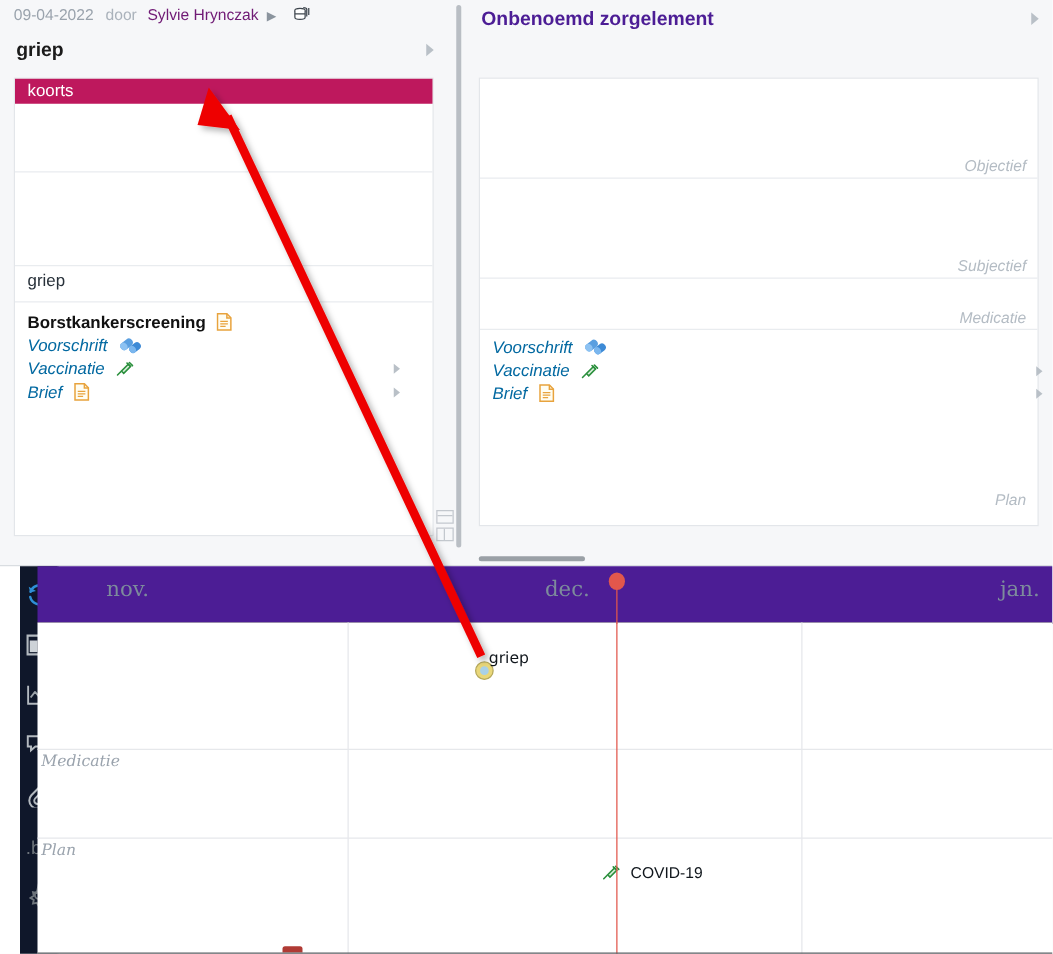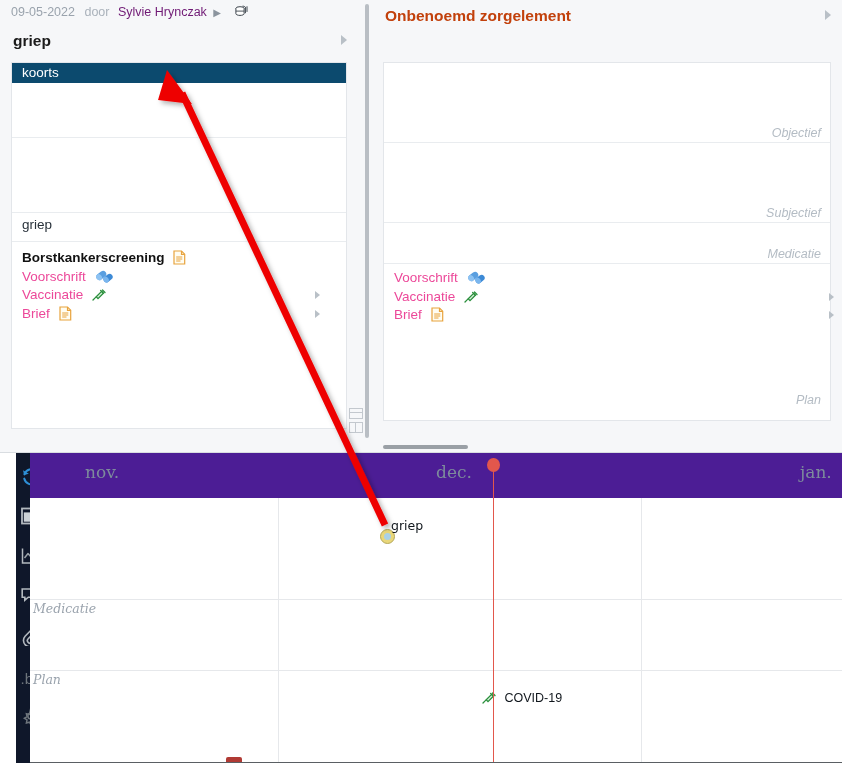--- a/index.html
+++ b/index.html
@@ -28,61 +28,61 @@
   .rec-meta .who  { color:#701a75; margin-left:5px;}
   .rec-meta .tri  { color:#8b949e; font-size:10px; margin-left:3px;}
   .stack-icon { display:inline-block; vertical-align:-3px; margin-left:9px; }
 
   .rec-title {
     height:31px; line-height:31px;
     font-size:15.5px; font-weight:bold;
     padding-left:13px; position:relative;
   }
   .rec-title.dark  { color:#1b1b1b; }
-  .rec-title.muted { color:#c2410c; }
+  .rec-title.muted { color:#4c1d95; }
   .rec-title .arrow-right {
     position:absolute; right:11px; top:10px;
     width:0;height:0;border-left:6px solid #b9c0c7;
     border-top:5px solid transparent;border-bottom:5px solid transparent;
   }
 
   .card {
     position:absolute; left:11px; right:11px;
     background:#ffffff; border:1px solid #e3e6ea;
     box-sizing:border-box;
   }
   .panel-left  .card { top:62px; bottom:23px; }
   .panel-right .card { top:62px; bottom:31px; }
 
   .row { box-sizing:border-box; position:relative; }
   .row-sep { border-bottom:1px solid #e9ecef; }
 
   .row-selected {
-    background:#0c4a6e; color:#ffffff;
+    background:#be185d; color:#ffffff;
     height:20px; line-height:20px; font-size:13.5px;
     padding-left:10px;
   }
   .row-plain {
     height:20px; line-height:20px; font-size:13.5px;
     padding-left:10px; color:#28313a;
   }
   .row-blank { }
 
   .soap-label {
     position:absolute; right:9px; bottom:2px;
     font-style:italic; font-size:12.5px; color:#b4bcc4;
   }
 
   .item-list { padding:7px 0 0 10px; }
   .item {
     font-size:13.5px; line-height:18.5px; position:relative;
     white-space:nowrap; height:18.5px;
   }
   .item.bold { font-weight:bold; color:#111111; font-style:normal; }
-  .item.soft { color:#ec4899; }
+  .item.soft { font-style:italic; color:#0369a1; }
   .item .ico { display:inline-block; vertical-align:-3px; margin-left:5px; }
   .item .caret {
     position:absolute; top:5px;
     width:0;height:0;border-left:5px solid #b9c0c7;
     border-top:4px solid transparent;border-bottom:4px solid transparent;
   }
   .panel-left  .item .caret { left:293px; }
   .panel-right .item .caret { left:435px; }
 
   
@@ -177,21 +177,21 @@
 </head>
 <body>
 
 <div id="root">
 
   <div class="panels">
 
     <div class="panel panel-left">
 
       <div class="rec-meta">
-        <span class="date">09-05-2022</span>
+        <span class="date">09-04-2022</span>
         <span class="by">door</span>
         <span class="who">Sylvie Hrynczak</span>
         <span class="tri">▶</span>
         <span class="stack-icon">
           <svg width="15" height="15" viewBox="0 0 15 15">
             <ellipse cx="6" cy="4.4" rx="4.1" ry="1.7" fill="#ffffff" stroke="#3e464e" stroke-width="1"></ellipse>
             <path d="M1.9 4.4 v5.3 c0 .95 1.85 1.7 4.1 1.7 s4.1-.75 4.1-1.7 V4.4" fill="#ffffff" stroke="#3e464e" stroke-width="1"></path>
             <line x1="1.9" y1="7.1" x2="10.1" y2="7.1" stroke="#3e464e" stroke-width=".9"></line>
             <path d="M11.4 3.2 v6 " stroke="#3e464e" stroke-width="1" fill="none"></path>
             <path d="M8.6 2.1 c1.6.1 2.8.7 2.8 1.3" stroke="#3e464e" stroke-width="1" fill="none"></path>

